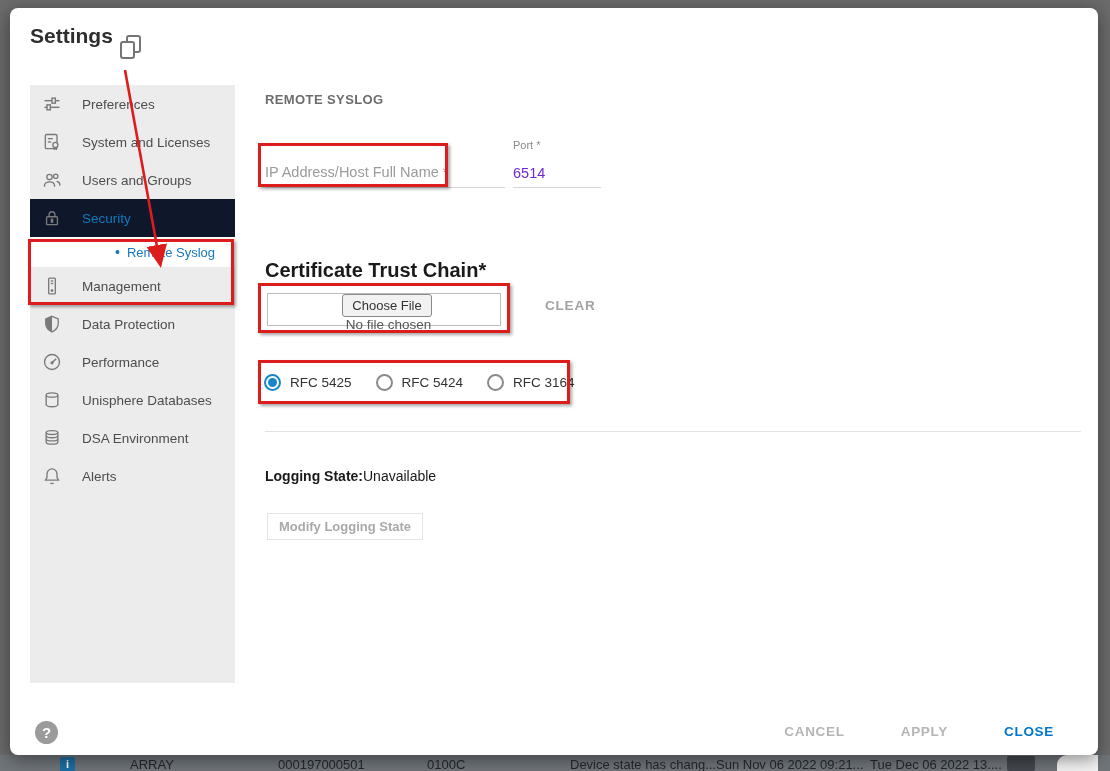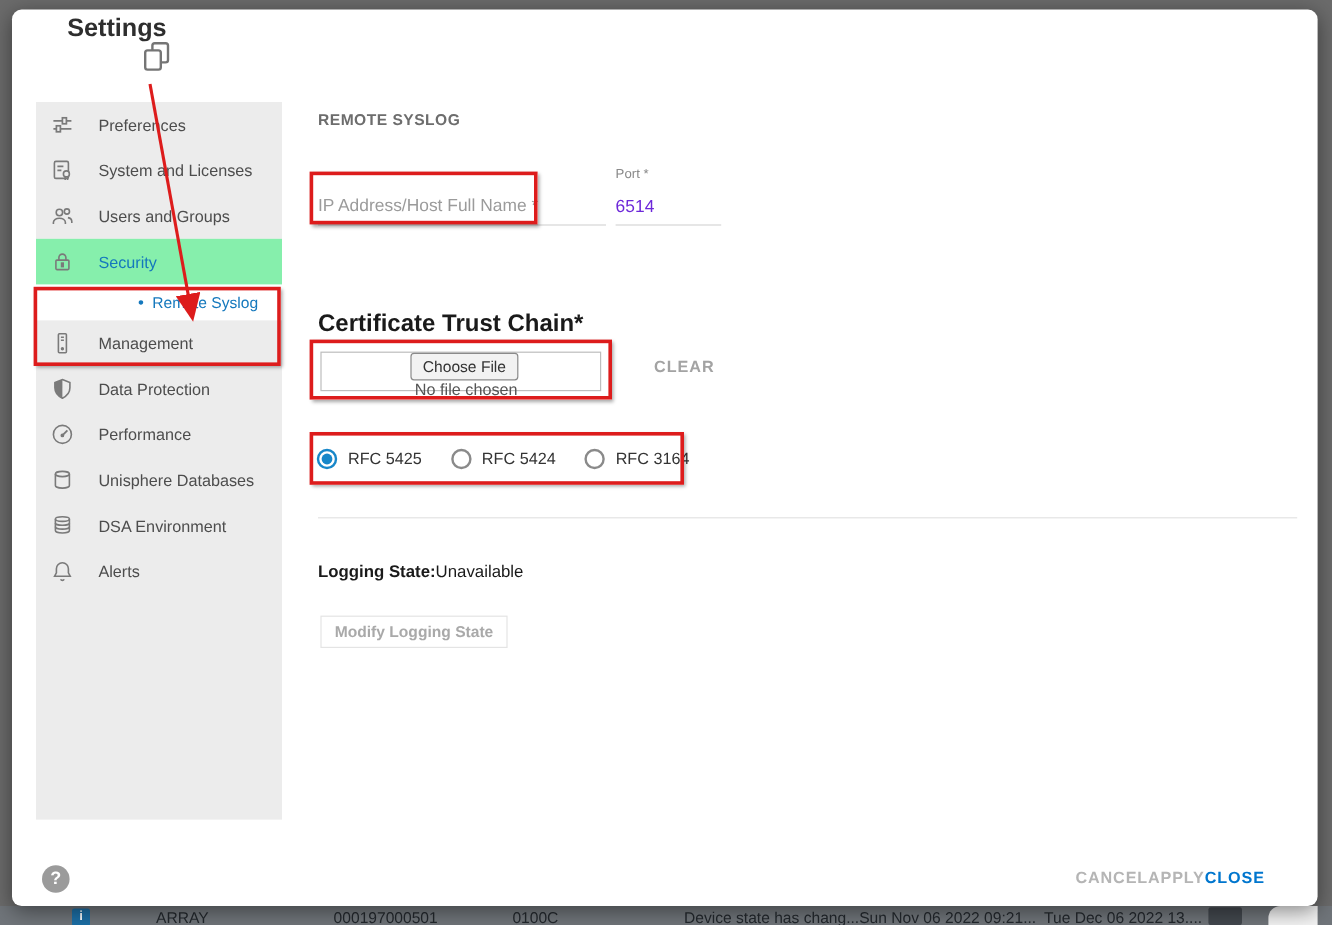--- a/index.html
+++ b/index.html
@@ -19,22 +19,22 @@
   .bg-dark-block { position:absolute; left:1007px; top:1px; width:28px; height:15px; background:#43484e; border-radius:2px; }
   .bg-white-corner { position:absolute; left:1057px; top:0; width:41px; height:16px; background:#f4f4f4; border-radius:10px 0 0 0; }
 
   
   .dialog {
     position:absolute; left:10px; top:8px; width:1088px; height:747px;
     background:#ffffff; border-radius:8px;
     box-shadow:0 4px 18px rgba(0,0,0,0.45);
   }
   .dlg-title {
-    position:absolute; left:20px; top:4px;
-    font-size:21px; font-weight:bold; color:#2e2e2e;margin-left:26px;
+    position:absolute; left:20px; top:16px;
+    font-size:21px; font-weight:bold; color:#2e2e2e;
   }
   .copy-icon { position:absolute; left:108px; top:26px; }
 
   
   .sidebar {
     position:absolute; left:20px; top:77px; width:205px; height:598px;
     background:#ececec;
   }
   .side-item { display:flex; align-items:center; height:38px; cursor:pointer; }
   .side-item .ico { width:20px; height:20px; margin-left:12px; flex:0 0 20px; }
@@ -98,21 +98,21 @@
     font-family:"Liberation Sans",sans-serif; font-size:13px; font-weight:bold; text-align:center; line-height:25px;
   }
 
   
   .help-icon {
     position:absolute; left:25px; top:713px; width:23px; height:23px; border-radius:50%;
     background:#9b9b9b; color:#fff; font-size:15px; font-weight:bold;
     text-align:center; line-height:23px; cursor:pointer;
   }
   .footer-btns {
-    position:absolute; right:44px; top:716px; display:flex; align-items:center; 
+    position:absolute; right:44px; top:716px; display:flex; align-items:center; gap:56px;
     font-size:13.5px; font-weight:bold; letter-spacing:0.7px;
   }
   .fbtn { cursor:pointer; }
   .fbtn.disabled { color:#b5b5b5; }
   .fbtn.primary { color:#0076ce; }
 
   svg.ico-svg { display:block; }
 </style>
 </head>
 <body>
@@ -174,21 +174,21 @@
           <path d="M3,20 v-1.4 c0,-2.8 2.8,-4.4 6,-4.4 s6,1.6 6,4.4 V20"></path>
           <circle cx="16.5" cy="7.5" r="2.6"></circle>
           <path d="M17.5,13.6 c2.2,0.4 3.9,1.8 3.9,3.9 V19"></path>
         </svg>
       </span>
       <span class="lbl">Users and Groups</span>
     </div>
 
 
     <div class="sec-group">
-      <div class="side-item" style="background:#86efac">
+      <div class="side-item" style="background:#0f172a">
         <span class="ico">
           <svg class="ico-svg" width="20" height="20" viewBox="0 0 24 24" fill="none" stroke="#7a7a7a" stroke-width="1.6">
             <rect x="5.5" y="10.5" width="13" height="9.5" rx="1"></rect>
             <path d="M8.5,10.5 V8 a3.5,3.5 0 0 1 7,0 v2.5"></path>
             <rect x="11.2" y="13.5" width="1.6" height="3.5" fill="#7a7a7a"></rect>
           </svg>
         </span>
         <span class="lbl">Security</span>
       </div>
       <div class="side-sub">

